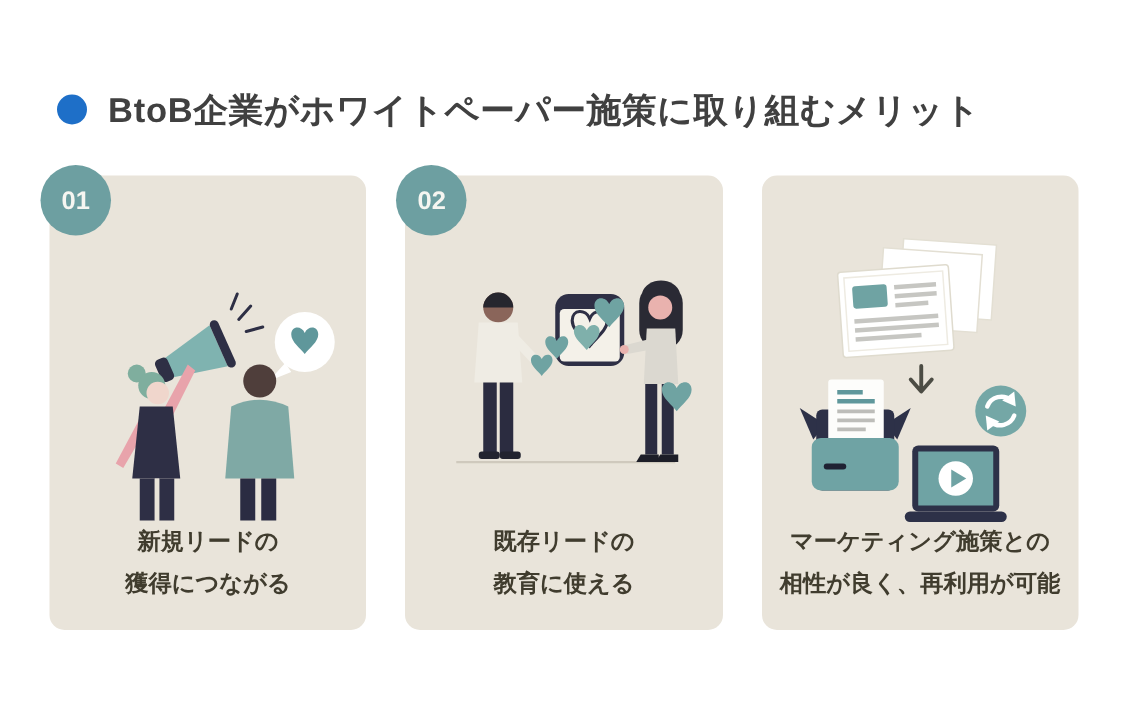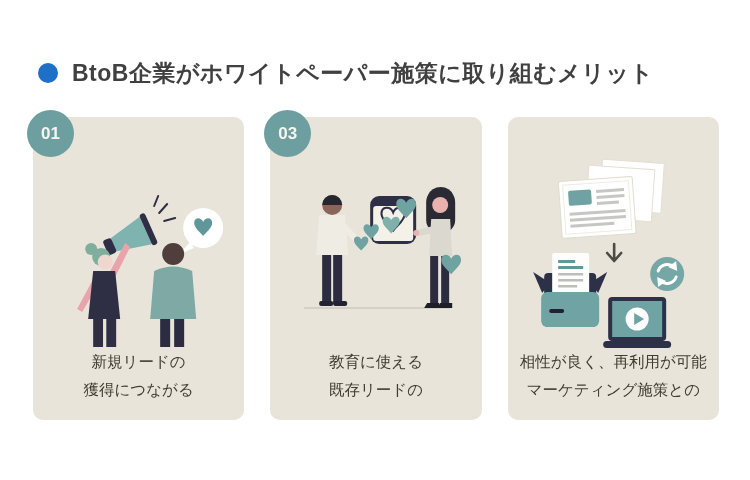--- a/index.html
+++ b/index.html
@@ -13,21 +13,21 @@
   .cards{position:absolute;top:117px;left:33px;right:31px;display:flex;gap:26px;}
   .card{position:relative;flex:1;height:303px;background:#e9e4da;border-radius:10px;}
   .badge{
     position:absolute;top:-7px;left:-6px;width:47px;height:47px;border-radius:50%;
     background:#6d9fa1;color:#f6f6f1;font-size:17px;font-weight:bold;
     display:flex;align-items:center;justify-content:center;z-index:2;
   }
   .illus{position:absolute;top:6px;left:0;width:100%;height:225px;}
   .card-label{
     position:absolute;bottom:16px;left:0;right:0;text-align:center;
-    font-size:15.5px;font-weight:normal;color:#403c2e;line-height:28px;margin-top:44px;
+    font-size:15.5px;font-weight:bold;color:#403c2e;line-height:28px;margin-top:44px;
   }
   .card-label span{display:block;}
 </style>
 </head>
 <body>
 
 <div class="header">
   <div class="bullet"></div>
   <div class="title">BtoB企業がホワイトペーパー施策に取り組むメリット</div>
 </div>
@@ -74,21 +74,21 @@
         <rect x="141" y="196" width="10" height="28" fill="#2b2c42"></rect>
       </g>
     </svg>
     <div class="card-label">
       <span>新規リードの</span>
       <span>獲得につながる</span>
     </div>
   </div>
 
   <div class="card">
-    <div class="badge">03</div>
+    <div class="badge">02</div>
     <svg class="illus" viewBox="0 0 211 225">
       <line x1="34" y1="185" x2="180" y2="185" stroke="#cfc9bd" stroke-width="1.5"></line>
 
       <g>
         <circle cx="62" cy="82" r="10" fill="#8a655a"></circle>
         <path d="M52,82 a10,10 0 0 1 20,0 Z" fill="#26262e"></path>
         <path d="M49,92 L75,92 L78,132 L46,132 Z" fill="#efece4"></path>
         <polygon points="73,98 88,114 84,119 69,103" fill="#efece4"></polygon>
         <path transform="translate(91,118) scale(0.8)" d="M0,-2 C-2,-7 -9,-7 -9,-1 C-9,4 -3,8 0,12 C3,8 9,4 9,-1 C9,-7 2,-7 0,-2 Z" fill="#6fa3a2"></path>
         <rect x="52" y="132" width="9" height="49" fill="#2b2c40"></rect>
@@ -114,22 +114,22 @@
         <circle cx="146" cy="110" r="3" fill="#e9b2ae"></circle>
         <path d="M161,96 L180,96 L182,133 L159,133 Z" fill="#dbd8d0"></path>
         <rect x="160" y="133" width="8" height="47" fill="#2b2c40"></rect>
         <rect x="171" y="133" width="8" height="47" fill="#2b2c40"></rect>
         <path d="M157,180 L169,180 L169,185 L154,185 Z" fill="#1d1e28"></path>
         <path d="M170,180 L182,180 L182,185 L167,185 Z" fill="#1d1e28"></path>
         <path transform="translate(181,138) scale(1.1)" d="M0,-2 C-2,-7 -9,-7 -9,-1 C-9,4 -3,8 0,12 C3,8 9,4 9,-1 C9,-7 2,-7 0,-2 Z" fill="#6fa3a2"></path>
       </g>
     </svg>
     <div class="card-label">
+      <span>既存リードの</span>
       <span>教育に使える</span>
-      <span>既存リードの</span>
     </div>
   </div>
 
   <div class="card">
     <svg class="illus" viewBox="0 0 211 225">
 
       <g>
         <g transform="rotate(4 120 70)">
           <rect x="92" y="38" width="62" height="50" fill="#ffffff" stroke="#e3dfd3"></rect>
           <rect x="79" y="45" width="66" height="52" fill="#ffffff" stroke="#e3dfd3"></rect>
@@ -173,18 +173,18 @@
 
       <g>
         <circle cx="159" cy="151" r="17" fill="#74a7a6"></circle>
         <path d="M150,148 a10,10 0 0 1 16,-4" fill="none" stroke="#ffffff" stroke-width="3" stroke-linecap="round"></path>
         <polygon points="168,138 169,148 160,144" fill="#ffffff"></polygon>
         <path d="M168,154 a10,10 0 0 1 -16,4" fill="none" stroke="#ffffff" stroke-width="3" stroke-linecap="round"></path>
         <polygon points="150,164 149,154 158,158" fill="#ffffff"></polygon>
       </g>
     </svg>
     <div class="card-label">
+      <span>マーケティング施策との</span>
       <span>相性が良く、再利用が可能</span>
-      <span>マーケティング施策との</span>
     </div>
   </div>
 
 </div>
 
 </body></html>

